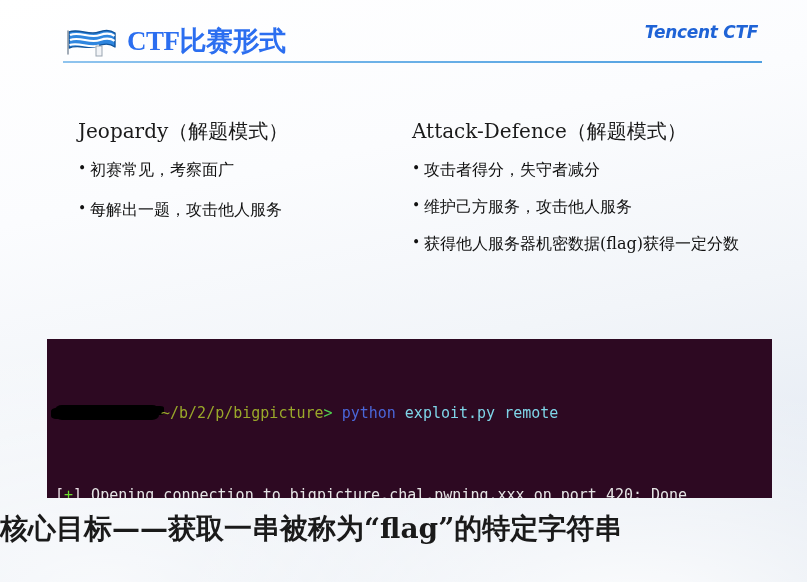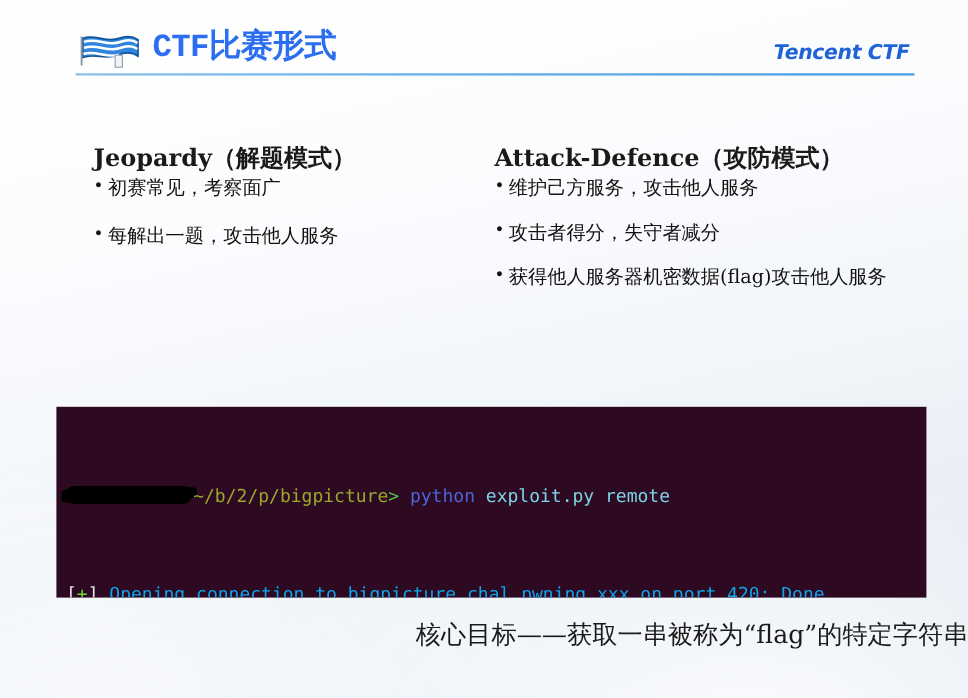--- a/index.html
+++ b/index.html
@@ -36,32 +36,32 @@
     position: absolute;
     left: 63px;
     top: 17px;
     width: 56px;
     height: 35px;
   }
   .slide-title {
     position: absolute;
     left: 127px;
     top: 14px;
-    font-family: Liberation Mono, monospace;
+    font-family: Liberation Serif, serif;
     font-weight: bold;
     font-size: 27px;
     line-height: 34px;
     letter-spacing: -0.5px;
     color: #2b6ef0;
     white-space: nowrap;
   }
   .brand {
     position: absolute;
     right: 49px;
-    top: 24px;
+    top: 12px;
     font-family: "DejaVu Sans", "Liberation Sans", sans-serif;
     font-weight: bold;
     font-style: italic;
     font-size: 17px;
     letter-spacing: -0.3px;
     color: #1f63d6;
     white-space: nowrap;
   }
   .header-rule {
     position: absolute;
@@ -78,22 +78,22 @@
     top: 118px;
   }
   .col-left  { left: 78px;  width: 330px; }
   .col-right { left: 412px; width: 360px; }
 
   .col-head {
     font-family: "DejaVu Serif", "Liberation Serif", serif;
     font-size: 20px;
     line-height: 26px;
     color: #1a1a1a;
+    margin-bottom: 13px;
     white-space: nowrap;
-    font-weight: bold;
   }
   .bullet-list {
     list-style: none;
     margin: 0;
     padding: 0;
   }
   .bullet-list li {
     position: relative;
     padding-left: 12px;
     font-size: 16px;
@@ -143,32 +143,33 @@
     vertical-align: -2px;
     margin-right: 2px;
     box-shadow: -6px 1px 0 -2px #000, 8px -2px 0 -3px #000;
   }
   .t-path   { color: #9aa82a; }
   .t-arrow  { color: #4fd04f; }
   .t-cmd    { color: #4a66d8; }
   .t-args   { color: #7fd5e8; }
   .t-brk    { color: #e8dfe4; }
   .t-plus   { color: #6ddb2f; }
-  .t-out    { color: #0ea5e9; text-align: center; }
+  .t-out    { color: #e5e5e5; text-align: center; }
 
   
   .caption {
     position: absolute;
     left: 0; right: 0;
     top: 514px;
-    text-align: right;
+    text-align: left;
     font-family: "DejaVu Serif", "Liberation Serif", serif;
-    font-size: 21px;
+    font-size: 28px;
     line-height: 30px;
     color: #1a1a1a;
+    font-weight: bold;
   }
 </style>
 </head>
 <body>
 
 <div class="slide">
 
   <div class="header">
 
     <span class="flag-icon">
@@ -191,25 +192,25 @@
 
   <div class="col col-left">
     <div class="col-head">Jeopardy（解题模式）</div>
     <ul class="bullet-list">
       <li>初赛常见，考察面广</li>
       <li>每解出一题，攻击他人服务</li>
     </ul>
   </div>
 
   <div class="col col-right">
-    <div class="col-head">Attack-Defence（攻防模式）</div>
+    <div class="col-head">Attack-Defence（解题模式）</div>
     <ul class="bullet-list">
+      <li>攻击者得分，失守者减分</li>
       <li>维护己方服务，攻击他人服务</li>
-      <li>攻击者得分，失守者减分</li>
-      <li>获得他人服务器机密数据(flag)攻击他人服务</li>
+      <li>获得他人服务器机密数据(flag)获得一定分数</li>
     </ul>
   </div>
 
   <div class="terminal">
     <div class="term-inner">
 
       <div class="term-line"><span class="t-redact"></span><span class="t-path">~/b/2/p/bigpicture</span><span class="t-arrow">&gt;</span> <span class="t-cmd">python</span> <span class="t-args">exploit.py remote</span></div>
 
       <div class="term-line"><span class="t-brk">[</span><span class="t-plus">+</span><span class="t-brk">]</span><span class="t-out"> Opening connection to bigpicture.chal.pwning.xxx on port 420: Done</span></div>
 

